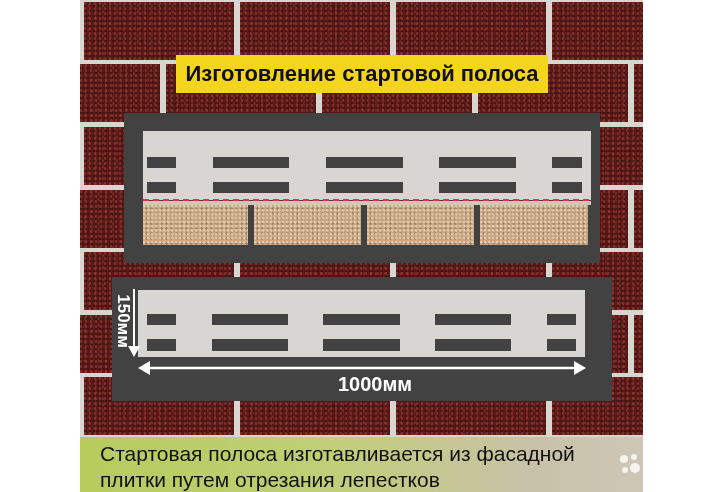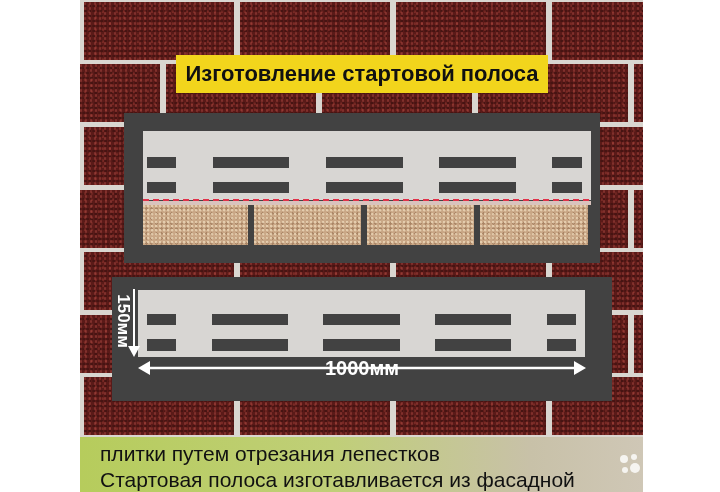--- a/index.html
+++ b/index.html
@@ -156,26 +156,26 @@
   <line x1="6" y1="1" x2="6" y2="60" stroke="#fff" stroke-width="2"></line>
   <polygon points="0,58 12,58 6,69" fill="#fff"></polygon>
 </svg>
 <div class="dim-text" style="left:90px;top:311px;font-size:17px;transform:rotate(90deg);transform-origin:center;width:66px;text-align:center;">150мм</div>
 
 <svg style="position:absolute;left:138px;top:361px;" width="448" height="14">
   <line x1="8" y1="7" x2="440" y2="7" stroke="#fff" stroke-width="2.5"></line>
   <polygon points="0,7 12,0 12,14" fill="#fff"></polygon>
   <polygon points="448,7 436,0 436,14" fill="#fff"></polygon>
 </svg>
-<div class="dim-text" style="left:312px;top:357px;font-size:20px;width:100px;text-align:center;">1000мм</div>
+<div class="dim-text" style="left:312px;top:373px;font-size:20px;width:100px;text-align:right;">1000мм</div>
 
 <div class="caption"></div>
 <div class="caption-text">
+  <div>Стартовая полоса изготавливается из фасадной</div>
   <div>плитки путем отрезания лепестков</div>
-  <div>Стартовая полоса изготавливается из фасадной</div>
 </div>
 
 <div class="watermark">
   <svg width="24" height="24">
     <circle cx="6" cy="7" r="4" fill="rgba(255,255,255,0.8)"></circle>
     <circle cx="16" cy="5" r="3" fill="rgba(255,255,255,0.8)"></circle>
     <circle cx="7" cy="18" r="3" fill="rgba(255,255,255,0.8)"></circle>
     <circle cx="17" cy="16" r="5" fill="rgba(255,255,255,0.8)"></circle>
   </svg>
   <span>Avito</span>

